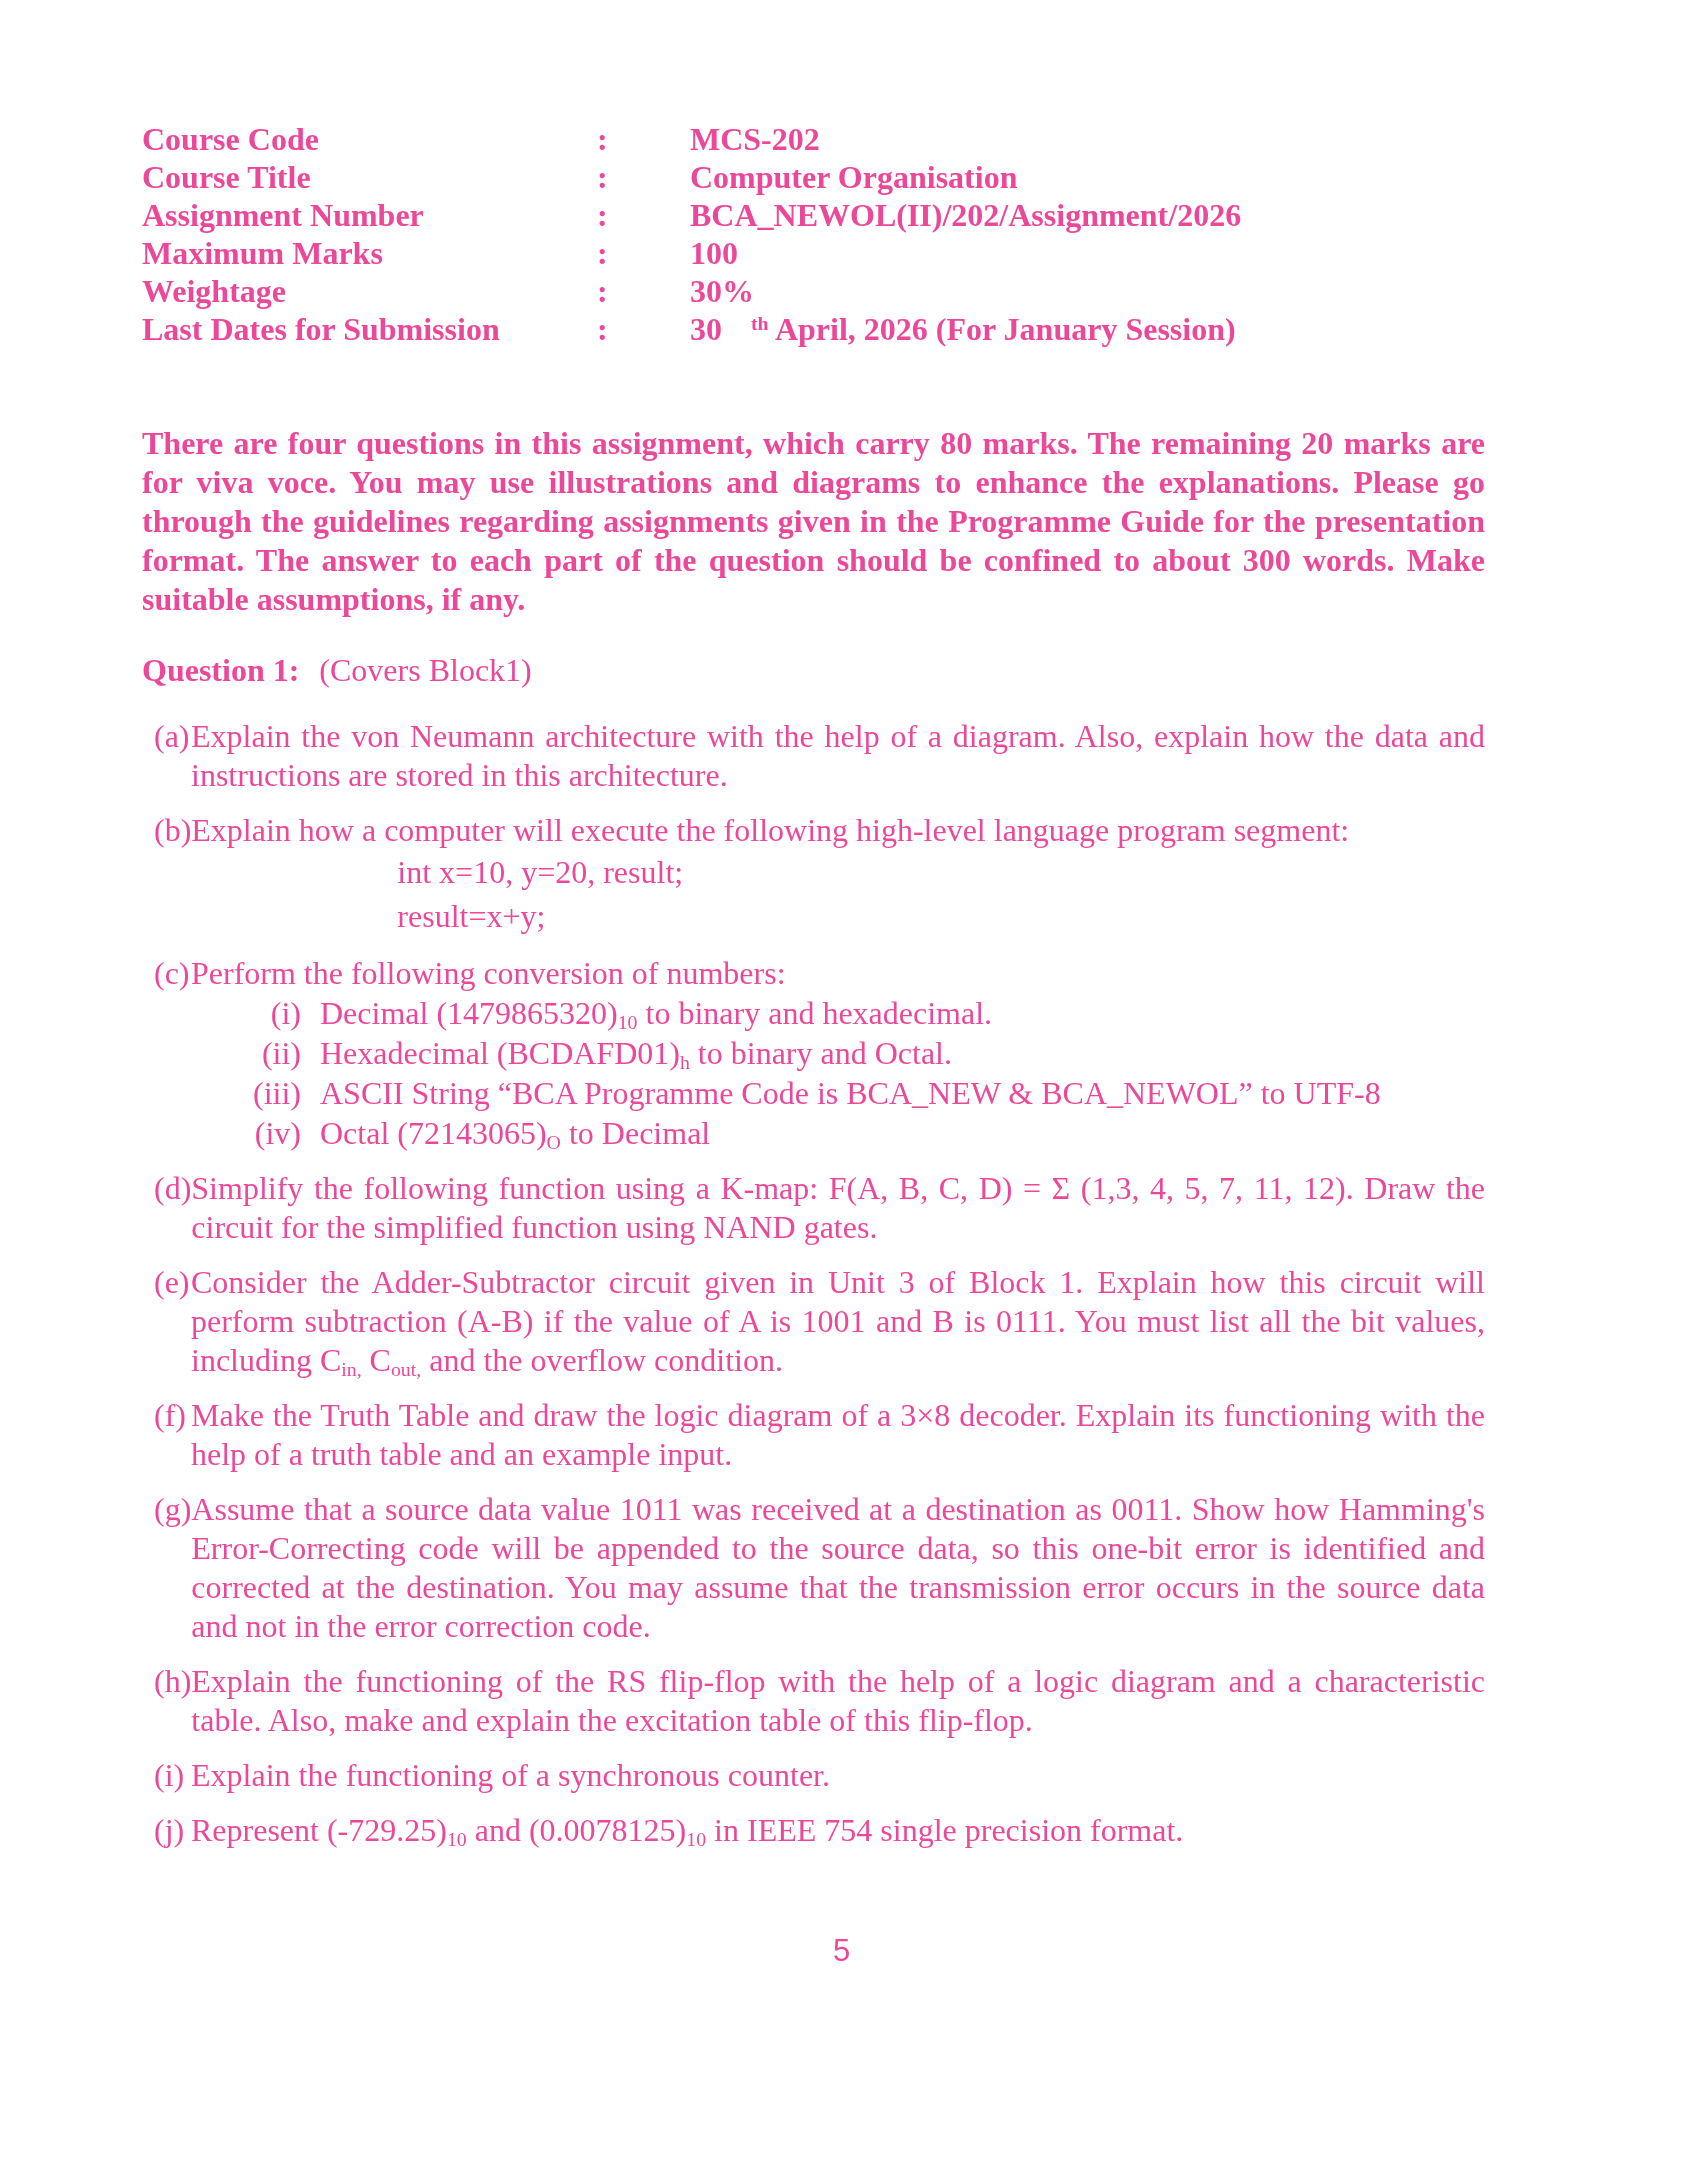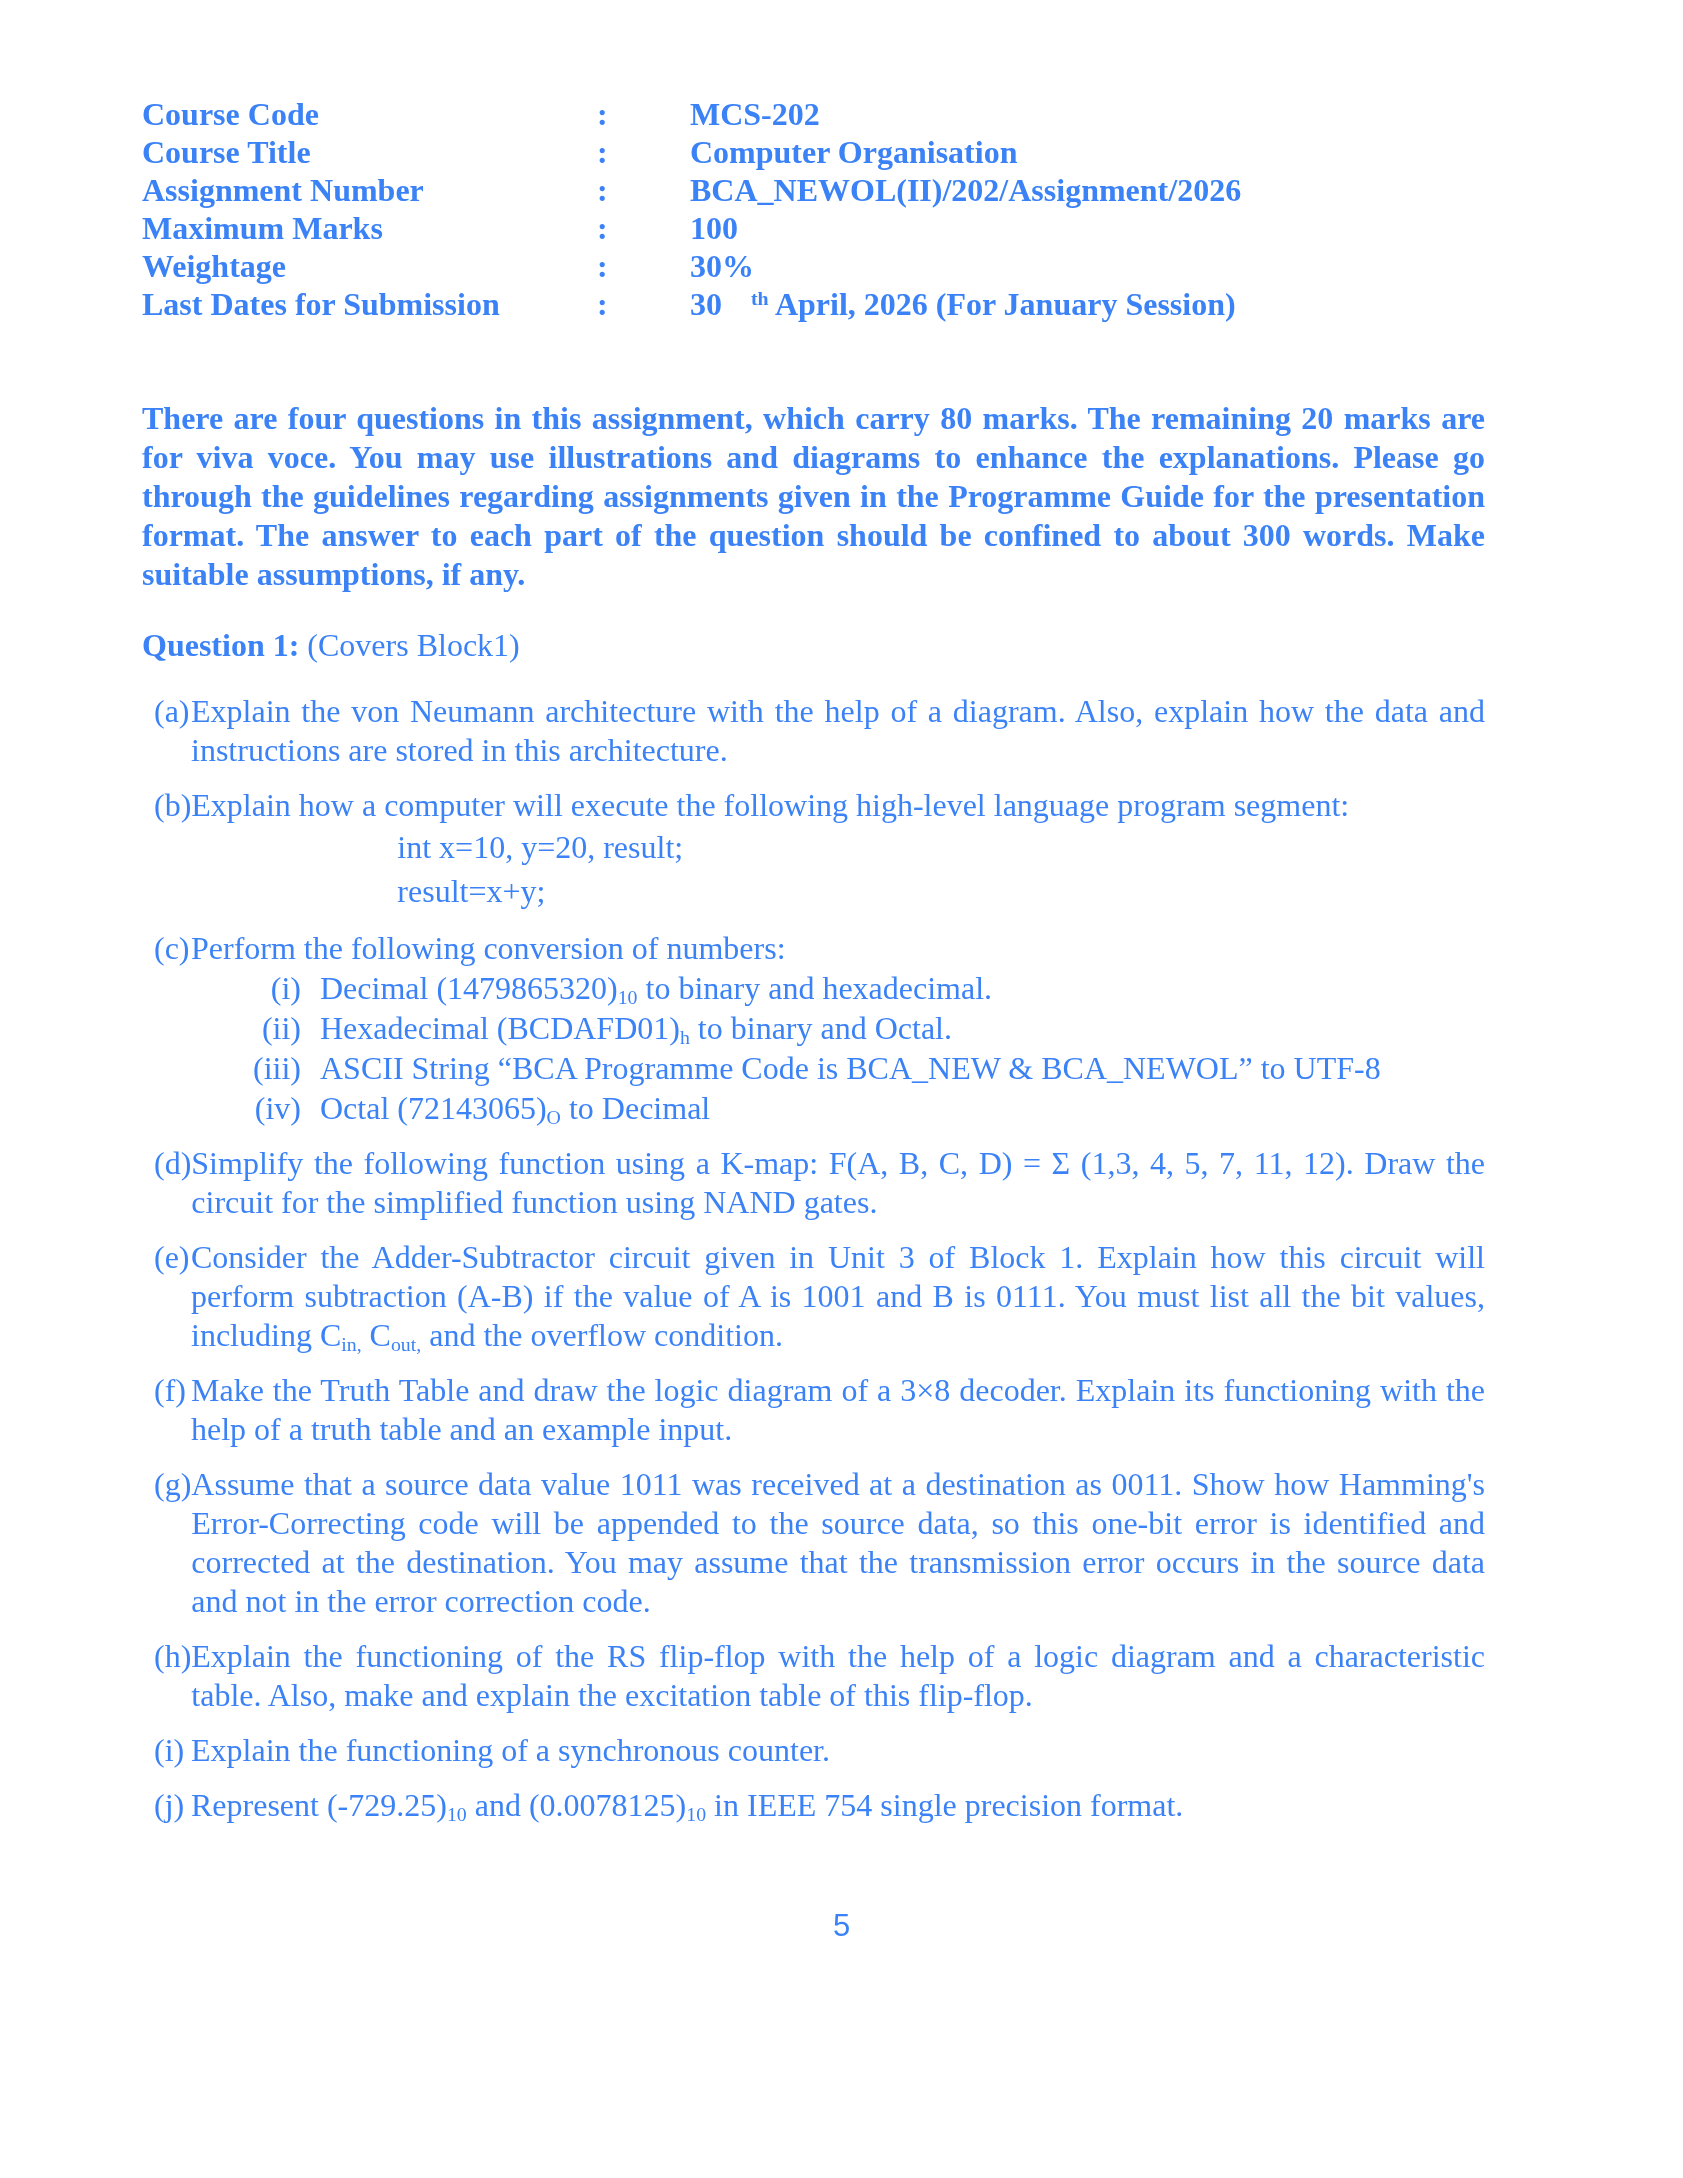--- a/index.html
+++ b/index.html
@@ -1,25 +1,25 @@
 <!DOCTYPE html>
 <html><head>
 <meta charset="utf-8">
 <style>
   html, body { margin: 0; padding: 0; background: #ffffff; }
   .page {
     position: relative;
     width: 1683px;
     height: 2178px;
     background: #ffffff;
-    color: #3b82f6;
+    color: #ec4899;
     font-family: "Liberation Serif", "DejaVu Serif", serif;
     font-size: 32px;
     box-sizing: border-box;
-    padding: 95px 198px 0 142px;
+    padding: 120px 198px 0 142px;
     overflow: hidden;
   }
   
   .hdr-row { display: flex; align-items: flex-start; line-height: 38px; font-weight: bold; }
   .hdr-label { width: 455px; flex: 0 0 455px; }
   .hdr-colon { width: 93px; flex: 0 0 93px; }
   .hdr-value { flex: 1; }
   
   .intro {
     margin: 76px 0 0 0;
@@ -28,21 +28,21 @@
     line-height: 39px;
   }
   
   .q1 {
     display: flex;
     justify-content: space-between;
     align-items: baseline;
     margin-top: 32px;
     line-height: 39px;
   }
-  .q1-left .b { font-weight: bold; margin-right: 8px; }
+  .q1-left .b { font-weight: bold; margin-right: 20px; }
   .q1-marks { font-weight: bold; }
   
   .q-item { display: flex; margin-top: 16px; line-height: 39px; }
   .q-item.first { margin-top: 27px; }
   .item-label { flex: 0 0 49px; box-sizing: border-box; padding-left: 12px; }
   .item-body { flex: 1; text-align: justify; }
   .code-line { margin-left: 206px; line-height: 44px; text-align: left; }
   .sub-item { display: flex; text-align: left; margin-top: 1px; }
   .sub-label { flex: 0 0 110px; text-align: right; }
   .sub-text { margin-left: 19px; flex: 1; }

